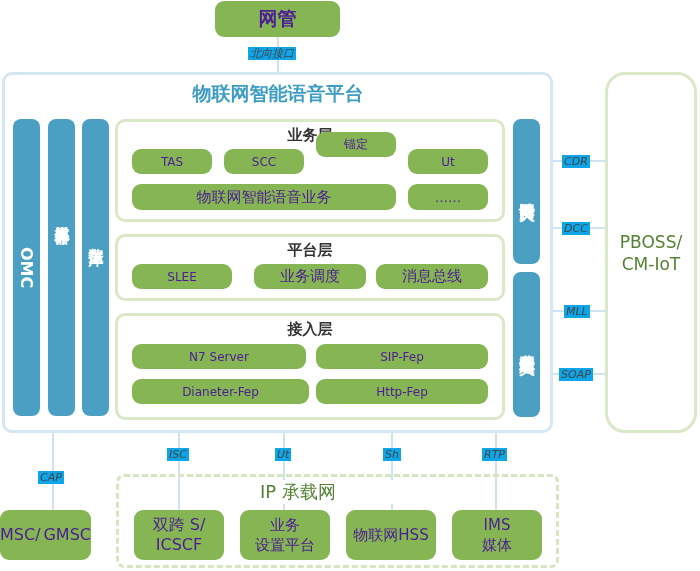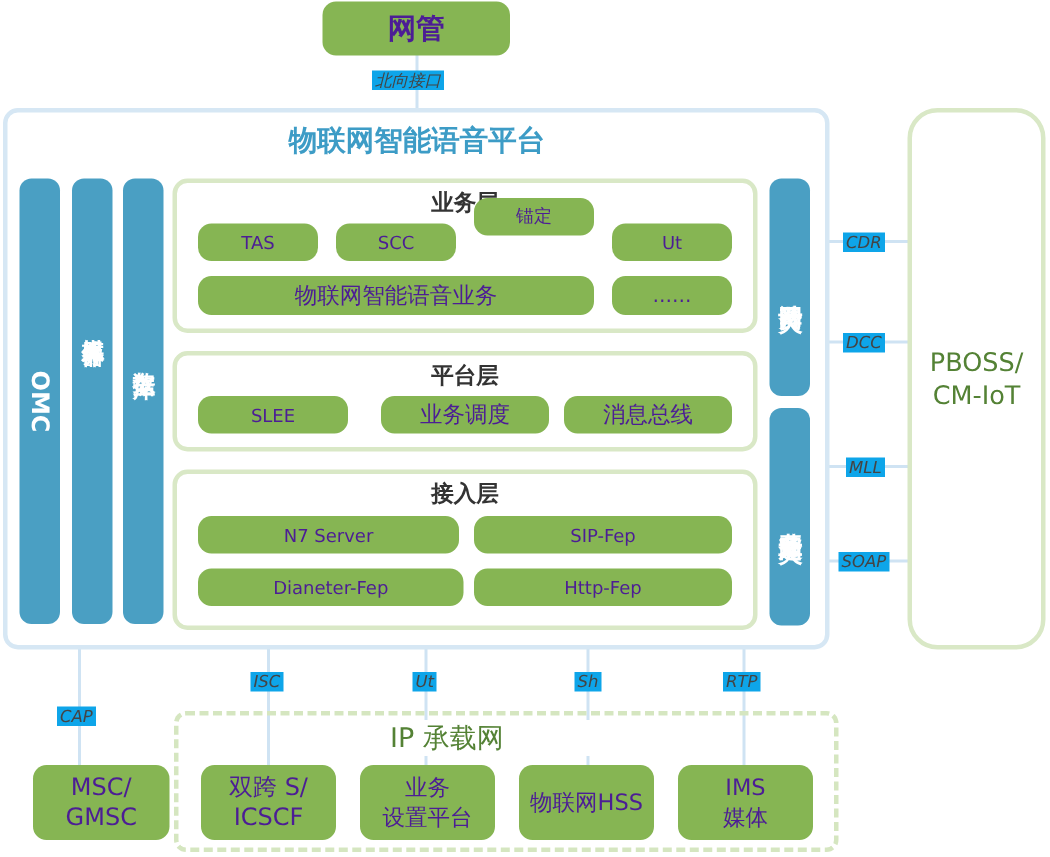--- a/index.html
+++ b/index.html
@@ -92,21 +92,21 @@
 
 <div class="label" style="left:38px;top:471px;">CAP</div>
 <div class="label" style="left:167px;top:448px;">ISC</div>
 <div class="label" style="left:275px;top:448px;">Ut</div>
 <div class="label" style="left:383px;top:448px;">Sh</div>
 <div class="label" style="left:482px;top:448px;">RTP</div>
 
 <div class="abs" style="left:116px;top:474px;width:443px;height:94px;border:3px dashed #d5e6c0;border-radius:8px;"></div>
 <div class="abs" style="left:260px;top:480px;width:160px;font-size:18px;color:#548235;background:#fff;">IP 承载网</div>
 
-<div class="abs green" style="left:22px;top:510px;width:91px;height:50px;flex-direction:column;font-size:16px;line-height:20px;">
+<div class="abs green" style="left:0;top:510px;width:91px;height:50px;flex-direction:row;font-size:16px;line-height:20px;justify-content:space-between;">
   <span>MSC/</span>
   <span>GMSC</span>
 </div>
 <div class="abs green" style="left:134px;top:510px;width:90px;height:50px;flex-direction:column;font-size:16px;line-height:20px;">
   <span>双跨 S/</span>
   <span>ICSCF</span>
 </div>
 <div class="abs green" style="left:240px;top:510px;width:90px;height:50px;flex-direction:column;font-size:15px;line-height:20px;">
   <span>业务</span>
   <span>设置平台</span>

